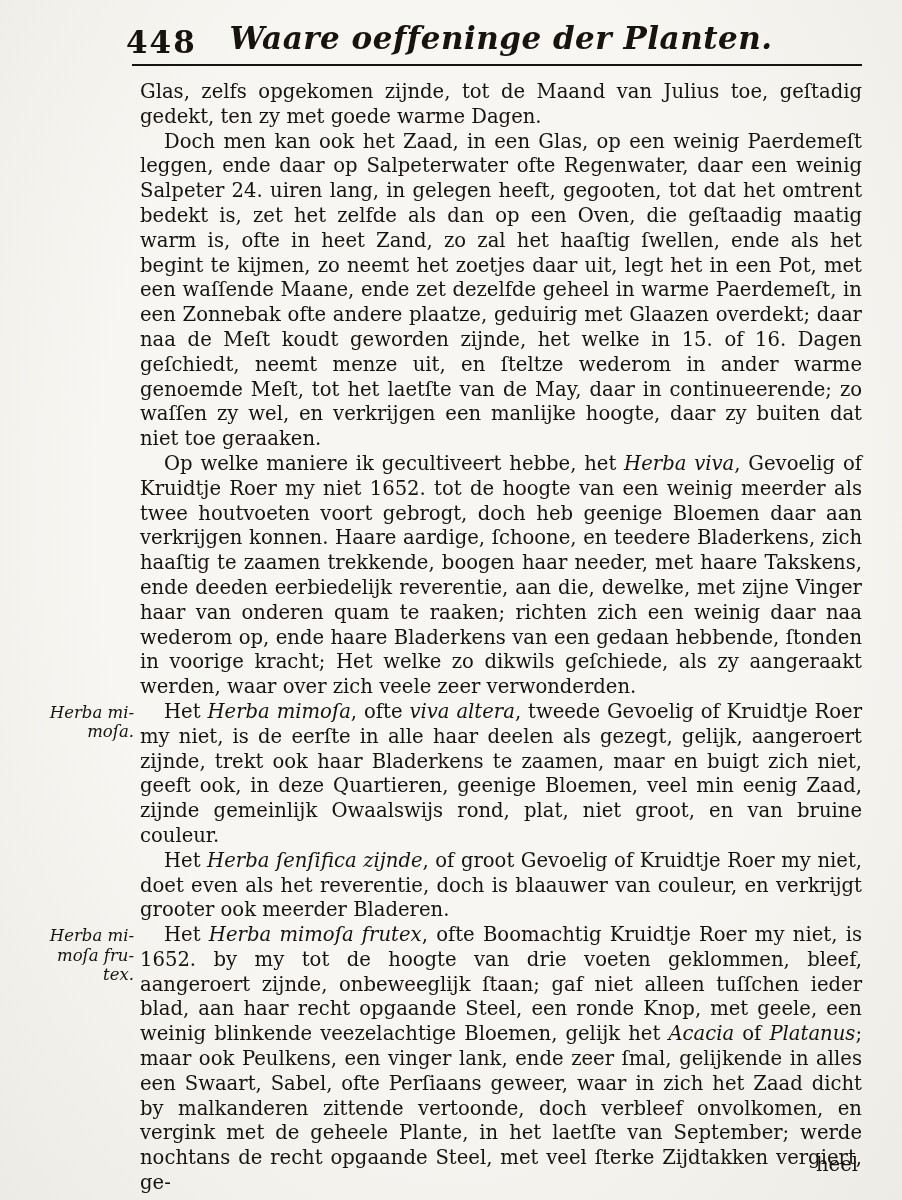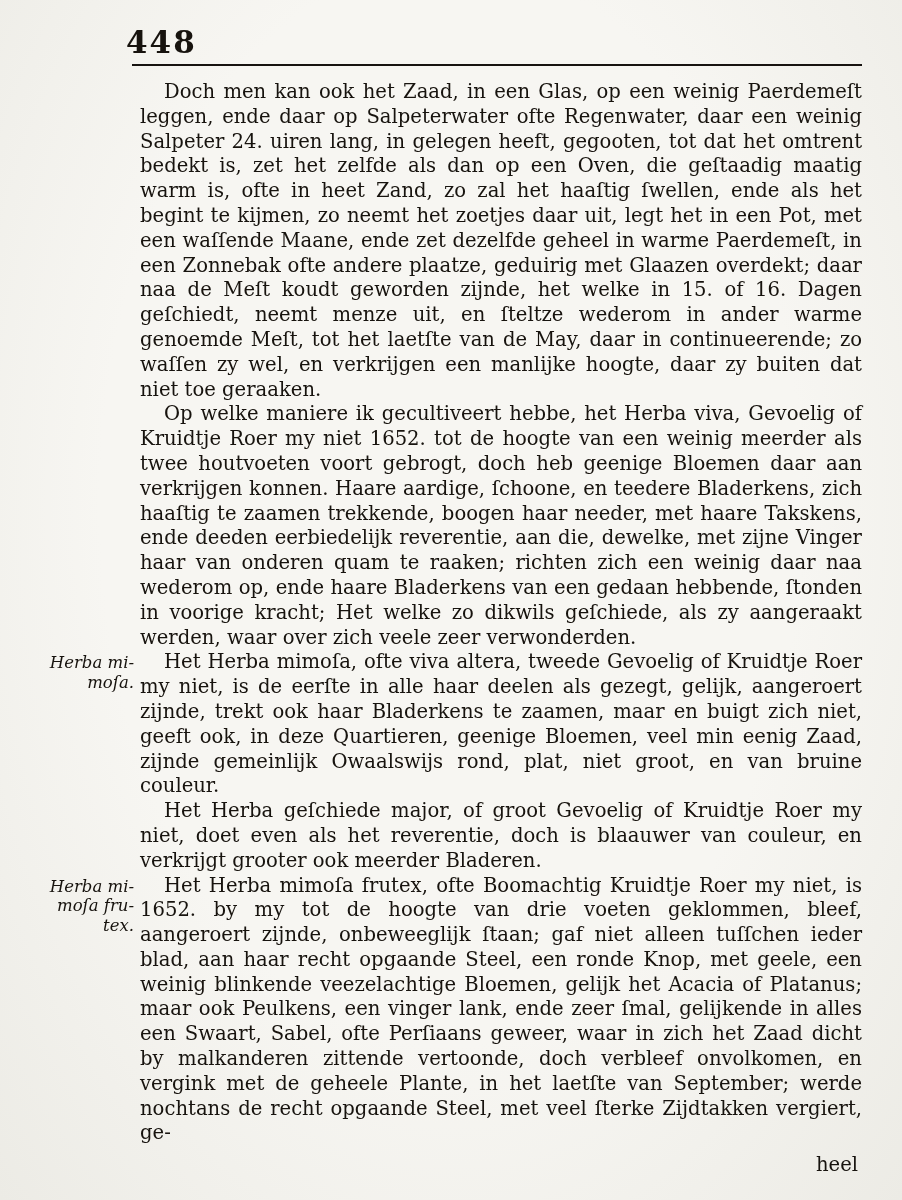--- a/index.html
+++ b/index.html
@@ -26,37 +26,39 @@
     position: absolute; left: 132px; top: 64px; width: 730px; height: 2px;
     background: #171310;
   }
   .text-block {
     position: absolute; left: 140px; top: 80px; width: 722px;
     font-size: 19.6px; line-height: 24.8px;
     text-align: justify; text-justify: inter-word;
   }
   .text-block p { margin: 0; position: relative; }
   .text-block p.indent { text-indent: 24px; }
-  .it { }
+  .it { font-style: italic; }
   .margin-note {
     position: absolute; left: -96px; top: 3px; width: 90px;
     font-style: italic; font-size: 16.5px; line-height: 19.5px;
     text-align: right; text-indent: 0;
   }
   .catchword {
     position: absolute; right: 44px; bottom: 24px; font-size: 19.6px;
   }
 </style>
 </head>
 <body>
 
 <div class="page">
   <span class="page-number">448</span>
+  <span class="running-title">Waare oeffeninge der Planten.</span>
   <div class="header-rule"></div>
   <main class="text-block" id="paragraphs">
+      <p><span>Glas, zelfs opgekomen zijnde, tot de Maand van Julius toe, geſtadig gedekt, ten zy met goede warme Dagen.</span></p>
       <p class="indent"><span>Doch men kan ook het Zaad, in een Glas, op een weinig Paerdemeſt leggen, ende daar op Salpeterwater ofte Regenwater, daar een weinig Salpeter 24. uiren lang, in gelegen heeft, gegooten, tot dat het omtrent bedekt is, zet het zelfde als dan op een Oven, die geſtaadig maatig warm is, ofte in heet Zand, zo zal het haaſtig ſwellen, ende als het begint te kijmen, zo neemt het zoetjes daar uit, legt het in een Pot, met een waſſende Maane, ende zet dezelfde geheel in warme Paerdemeſt, in een Zonnebak ofte andere plaatze, geduirig met Glaazen overdekt; daar naa de Meſt koudt geworden zijnde, het welke in 15. of 16. Dagen geſchiedt, neemt menze uit, en ſteltze wederom in ander warme genoemde Meſt, tot het laetſte van de May, daar in continueerende; zo waſſen zy wel, en verkrijgen een manlijke hoogte, daar zy buiten dat niet toe geraaken.</span></p>
       <p class="indent"><span>Op welke maniere ik gecultiveert hebbe, het </span><span class="it">Herba viva</span><span>, Gevoelig of Kruidtje Roer my niet 1652. tot de hoogte van een weinig meerder als twee houtvoeten voort gebrogt, doch heb geenige Bloemen daar aan verkrijgen konnen. Haare aardige, ſchoone, en teedere Bladerkens, zich haaſtig te zaamen trekkende, boogen haar needer, met haare Takskens, ende deeden eerbiedelijk reverentie, aan die, dewelke, met zijne Vinger haar van onderen quam te raaken; richten zich een weinig daar naa wederom op, ende haare Bladerkens van een gedaan hebbende, ſtonden in voorige kracht; Het welke zo dikwils geſchiede, als zy aangeraakt werden, waar over zich veele zeer verwonderden.</span></p>
       <p class="indent"><span class="margin-note">Herba mi-<br>moſa.</span><span>Het </span><span class="it">Herba mimoſa</span><span>, ofte </span><span class="it">viva altera</span><span>, tweede Gevoelig of Kruidtje Roer my niet, is de eerſte in alle haar deelen als gezegt, gelijk, aangeroert zijnde, trekt ook haar Bladerkens te zaamen, maar en buigt zich niet, geeft ook, in deze Quartieren, geenige Bloemen, veel min eenig Zaad, zijnde gemeinlijk Owaalswijs rond, plat, niet groot, en van bruine couleur.</span></p>
-      <p class="indent"><span>Het </span><span class="it">Herba geſchiede major</span><span>, of groot Gevoelig of Kruidtje Roer my niet, doet even als het reverentie, doch is blaauwer van couleur, en verkrijgt grooter ook meerder Bladeren.</span></p>
+      <p class="indent"><span>Het </span><span class="it">Herba ſenſifica zijnde</span><span>, of groot Gevoelig of Kruidtje Roer my niet, doet even als het reverentie, doch is blaauwer van couleur, en verkrijgt grooter ook meerder Bladeren.</span></p>
       <p class="indent"><span class="margin-note">Herba mi-<br>moſa fru-<br>tex.</span><span>Het </span><span class="it">Herba mimoſa frutex</span><span>, ofte Boomachtig Kruidtje Roer my niet, is 1652. by my tot de hoogte van drie voeten geklommen, bleef, aangeroert zijnde, onbeweeglijk ſtaan; gaf niet alleen tuſſchen ieder blad, aan haar recht opgaande Steel, een ronde Knop, met geele, een weinig blinkende veezelachtige Bloemen, gelijk het </span><span class="it">Acacia</span><span> of </span><span class="it">Platanus</span><span>; maar ook Peulkens, een vinger lank, ende zeer ſmal, gelijkende in alles een Swaart, Sabel, ofte Perſiaans geweer, waar in zich het Zaad dicht by malkanderen zittende vertoonde, doch verbleef onvolkomen, en vergink met de geheele Plante, in het laetſte van September; werde nochtans de recht opgaande Steel, met veel ſterke Zijdtakken vergiert, ge-</span></p>
     </main>
   <span class="catchword">heel</span>
 </div>
 
 </body></html>

